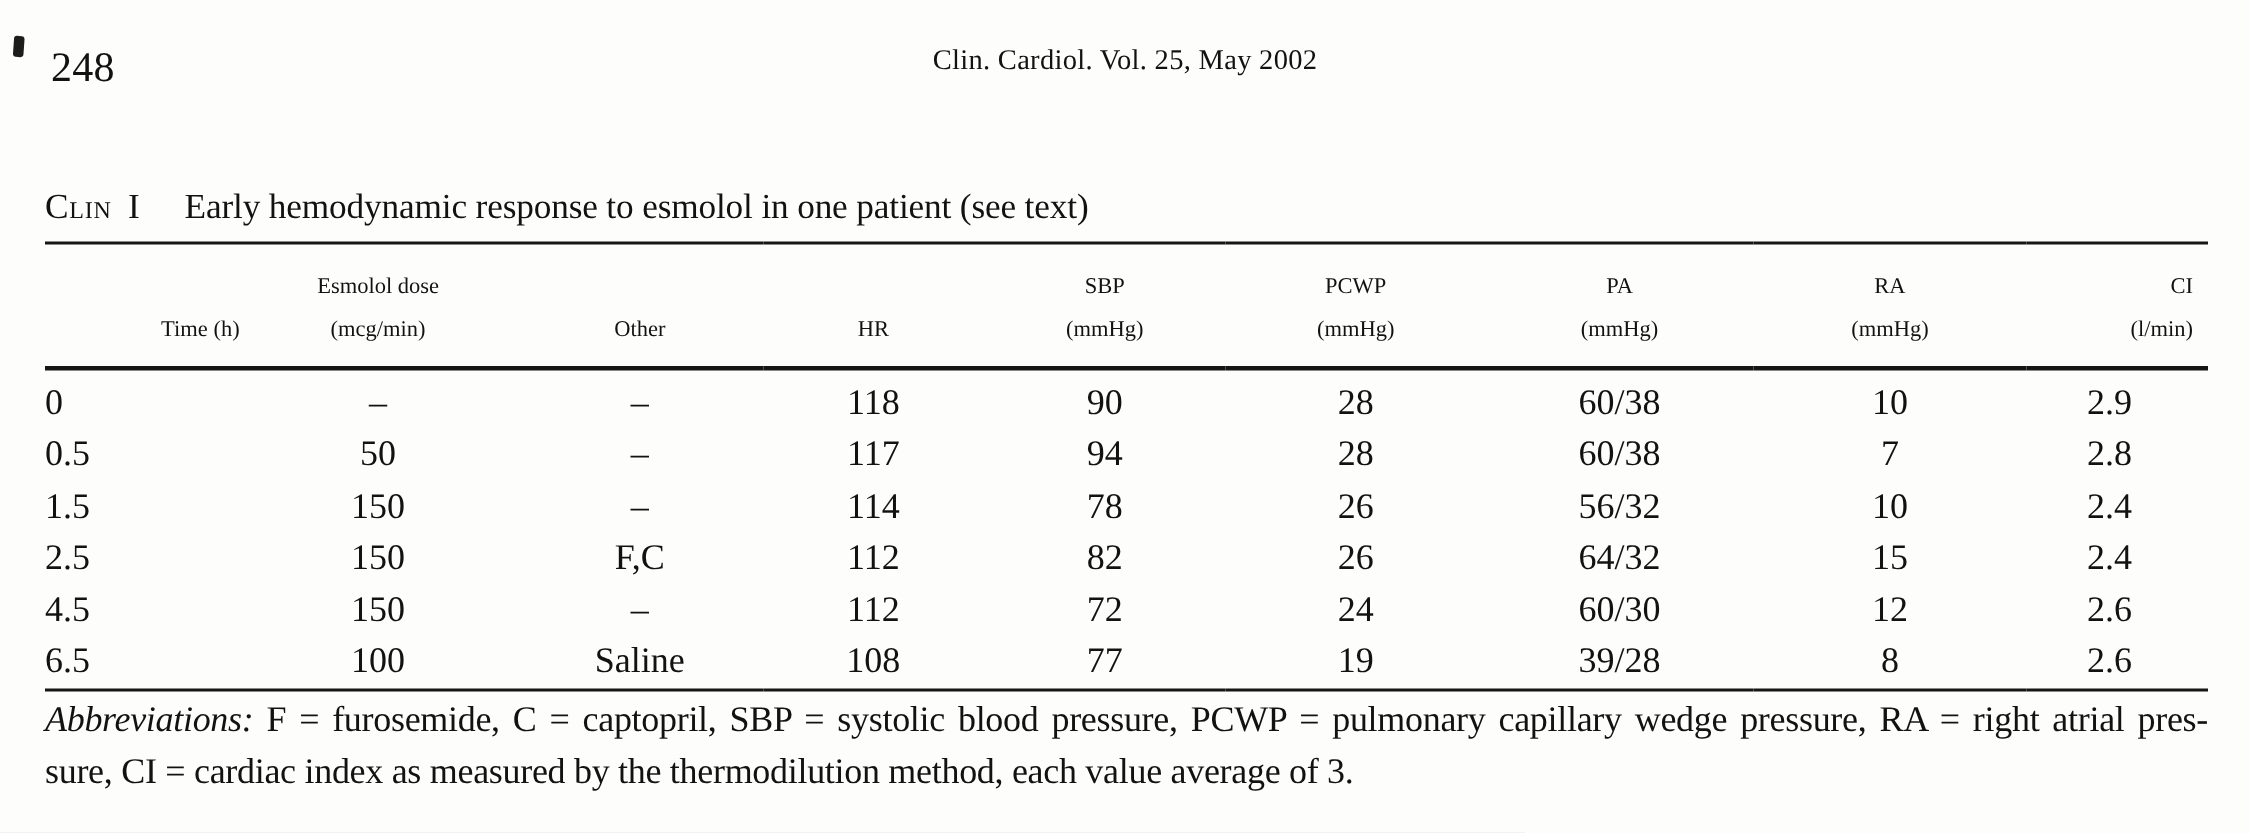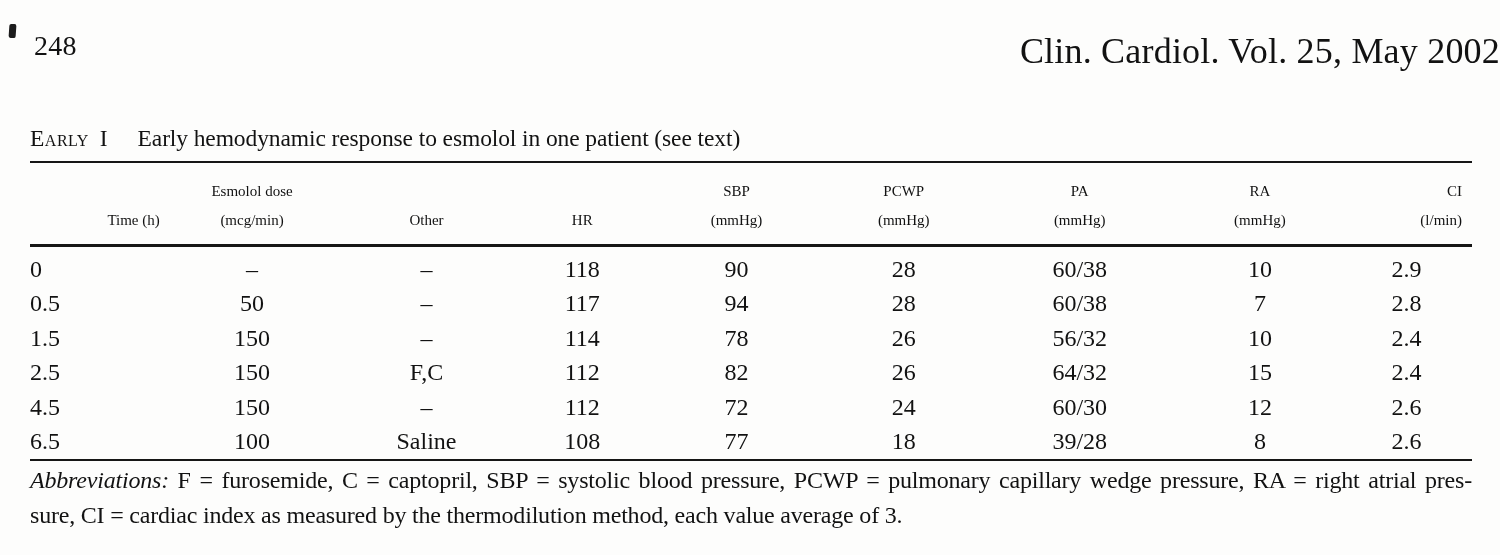--- a/index.html
+++ b/index.html
@@ -15,21 +15,21 @@
   .scan-speck{
     position:absolute; left:9px; top:24px; width:7px; height:14px;
     background:#1c1c1c; border-radius:2px; transform:rotate(4deg);
   }
   .page-number{
     position:absolute; left:34px; top:30px;
     font-size:28px; letter-spacing:0.2px;
   }
   .journal-header{
     position:absolute; left:0; top:30px; width:100%;
-    text-align:right; font-size:36px; letter-spacing:0.2px;
+    text-align:center; font-size:19px; letter-spacing:0.2px;
   }
   .table-caption{
     position:absolute; left:30px; top:125px;
     font-size:23.5px; letter-spacing:-0.1px; white-space:nowrap;
   }
   .caption-label{ font-variant:small-caps; letter-spacing:0.5px; }
   .caption-number{ margin-left:11px; }
   .caption-title{ margin-left:30px; }
   table.data-table{
     position:absolute; left:30px; top:161px;
@@ -65,21 +65,21 @@
 <body>
 
 <div class="page">
 
   <div class="scan-speck"></div>
 
   <div class="page-number">248</div>
   <div class="journal-header">Clin. Cardiol. Vol. 25, May 2002</div>
 
   <div class="table-caption">
-    <span class="caption-label">Early</span><span class="caption-number">I</span><span class="caption-title">Early hemodynamic response to esmolol in one patient (see text)</span>
+    <span class="caption-label">Clin</span><span class="caption-number">I</span><span class="caption-title">Early hemodynamic response to esmolol in one patient (see text)</span>
   </div>
 
   <table class="data-table">
     <colgroup>
       <col style="width:9%">
         <col style="width:12.8%">
         <col style="width:11.4%">
       <col style="width:10.2%">
         <col style="width:11.2%">
         <col style="width:12%">
@@ -183,21 +183,21 @@
         <td>60/30</td>
         <td>12</td>
         <td class="col-ci">2.6</td>
       </tr>
         <tr>
         <td class="col-time">6.5</td>
         <td>100</td>
         <td>Saline</td>
         <td>108</td>
         <td>77</td>
-        <td>18</td>
+        <td>19</td>
         <td>39/28</td>
         <td>8</td>
         <td class="col-ci">2.6</td>
       </tr>
       </tbody>
   </table>
 
   <div class="footnote">
     <div class="footnote-line1"><span class="abbrev-label">Abbreviations:</span><span> F = furosemide, C = captopril, SBP = systolic blood pressure, PCWP = pulmonary capillary wedge pressure, RA = right atrial pres-</span></div>
     <div class="footnote-line2">sure, CI = cardiac index as measured by the thermodilution method, each value average of 3.</div>

